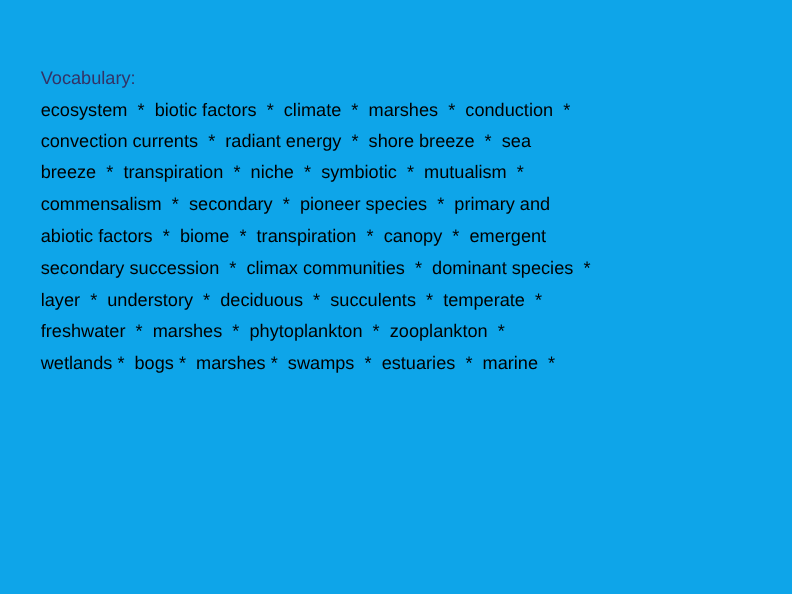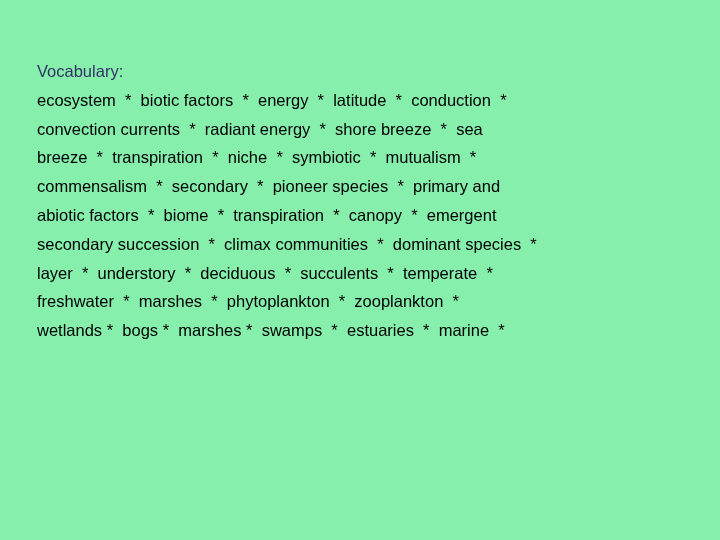--- a/index.html
+++ b/index.html
@@ -10,21 +10,21 @@
     width: 720px;
     height: 540px;
     background: #ffffff;
     font-family: "Liberation Sans", sans-serif;
     overflow: hidden;
   }
   .slide {
     position: relative;
     width: 720px;
     height: 540px;
-    background: #86efac;
+    background: #0ea5e9;
     box-sizing: border-box;
   }
   .content-block {
     position: absolute;
     left: 37px;
     top: 57px;
     width: 650px;
   }
   .vocab-heading {
     color: #333366;
@@ -42,21 +42,21 @@
   }
 </style>
 </head>
 <body>
 
 <div class="slide">
   <div class="content-block">
 
     <div class="vocab-heading">Vocabulary:</div>
 
-    <div class="vocab-line">ecosystem  *  biotic factors  *  energy  *  latitude  *  conduction  *</div>
+    <div class="vocab-line">ecosystem  *  biotic factors  *  climate  *  marshes  *  conduction  *</div>
     <div class="vocab-line">convection currents  *  radiant energy  *  shore breeze  *  sea</div>
     <div class="vocab-line">breeze  *  transpiration  *  niche  *  symbiotic  *  mutualism  *</div>
     <div class="vocab-line">commensalism  *  secondary  *  pioneer species  *  primary and</div>
     <div class="vocab-line">abiotic factors  *  biome  *  transpiration  *  canopy  *  emergent</div>
     <div class="vocab-line">secondary succession  *  climax communities  *  dominant species  *</div>
     <div class="vocab-line">layer  *  understory  *  deciduous  *  succulents  *  temperate  *</div>
     <div class="vocab-line">freshwater  *  marshes  *  phytoplankton  *  zooplankton  *</div>
     <div class="vocab-line">wetlands *  bogs *  marshes *  swamps  *  estuaries  *  marine  *</div>
 
   </div>

